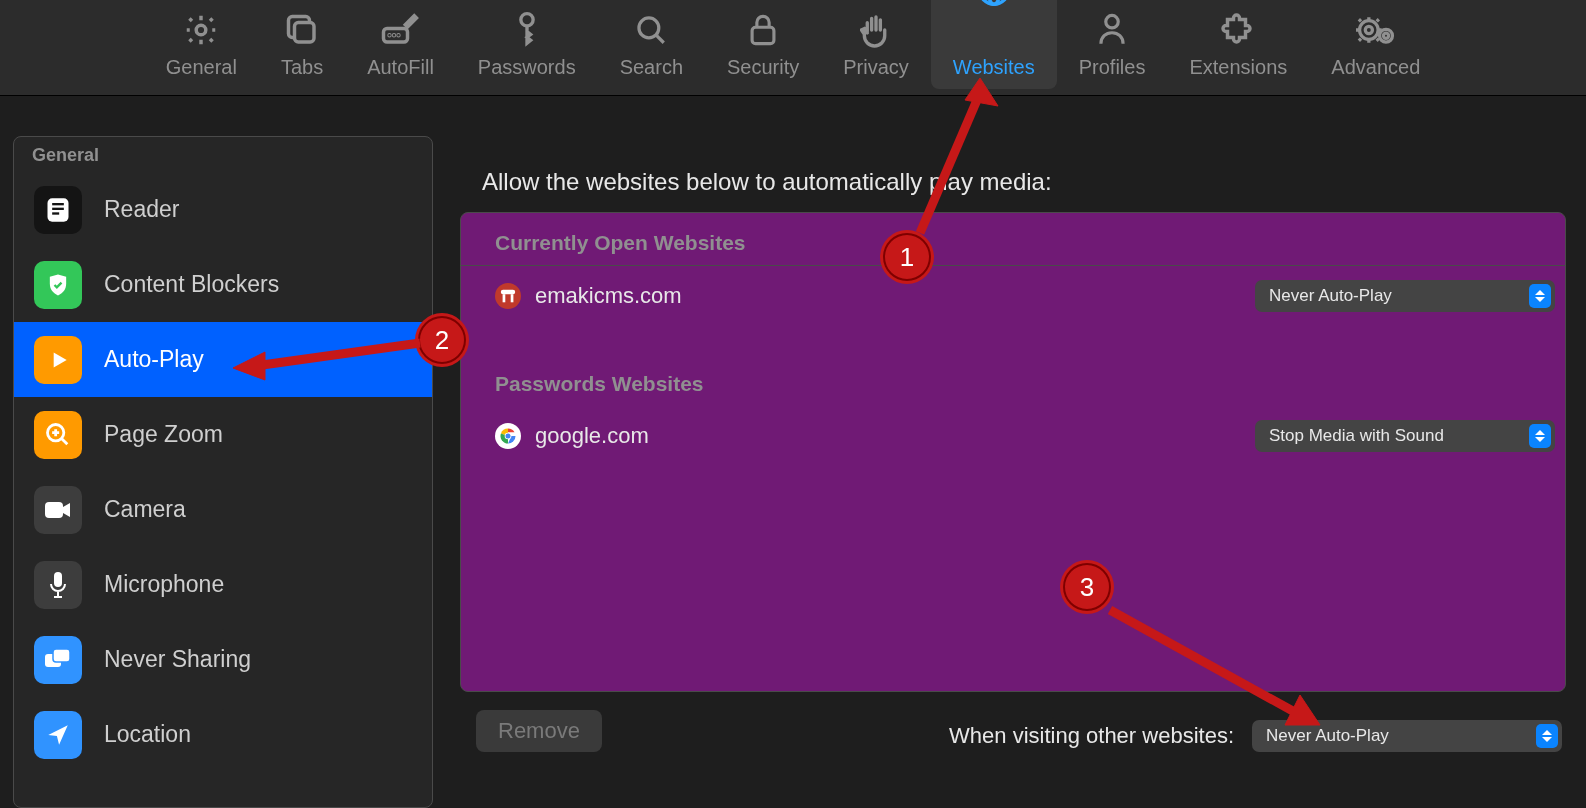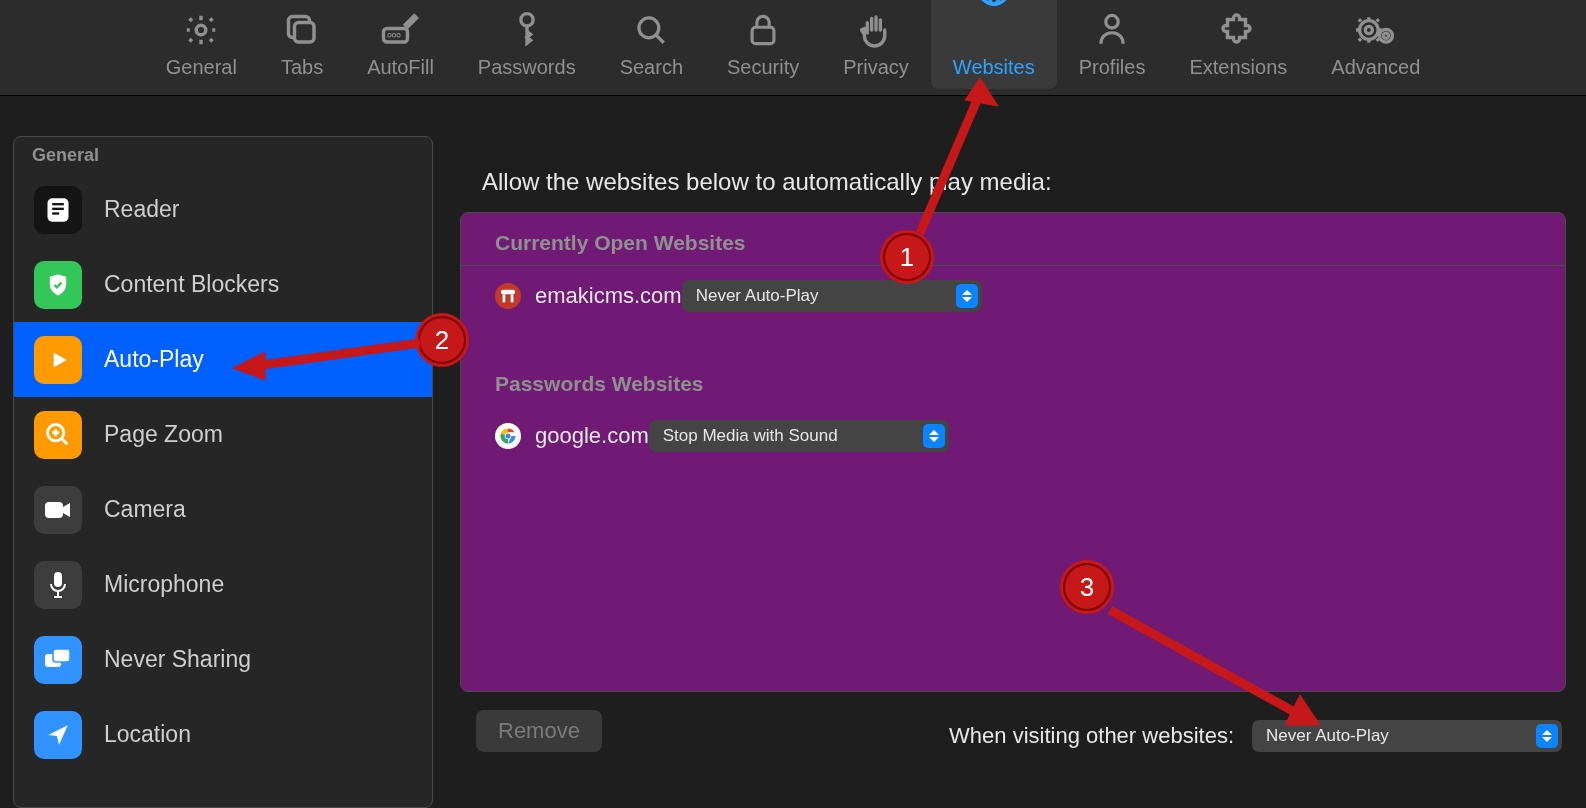--- a/index.html
+++ b/index.html
@@ -35,21 +35,21 @@
   .sb-item{display:flex;align-items:center;gap:22px;height:75px;padding:0 20px;}
   .sb-item.selected{background:var(--sel);}
   .sb-item.selected .sb-label{color:#fff;font-weight:500;}
   .sb-icon{width:48px;height:48px;border-radius:10px;display:flex;align-items:center;justify-content:center;flex-shrink:0;}
   .sb-label{font-size:23px;color:var(--text-light);}
   .main{position:absolute;left:460px;right:20px;top:40px;bottom:0;}
   .main-heading{font-size:24px;color:#e8e8e8;margin:32px 22px 16px;}
   .sites-box{border:1px solid #4a4a4a;border-radius:8px;height:480px;background:#701a75;margin:0 0 0 0;overflow:hidden;position:relative;}
   .section-hdr{font-size:21px;font-weight:600;color:var(--text-dim);padding:18px 34px 10px;}
   .section-hdr.first{border-bottom:1px solid #4a4a4a;}
-  .site-row{display:flex;align-items:center;padding:14px 10px 14px 34px;}
+  .site-row{display:flex;align-items:center;justify-content:space-between;padding:14px 10px 14px 34px;}
   .site-left{display:flex;align-items:center;gap:14px;}
   .favicon{width:26px;height:26px;border-radius:50%;display:flex;align-items:center;justify-content:center;flex-shrink:0;}
   .site-name{font-size:22px;color:#e8e8e8;}
   .select{background:#444;color:#e8e8e8;font-size:17px;padding:6px 40px 6px 14px;border-radius:7px;position:relative;min-width:170px;}
   .select.big{min-width:300px;}
   .stepper{position:absolute;right:4px;top:4px;bottom:4px;width:22px;background:var(--stepper);border-radius:5px;display:flex;flex-direction:column;align-items:center;justify-content:center;}
   .stepper::before,.stepper::after{content:"";border-left:5px solid transparent;border-right:5px solid transparent;}
   .stepper::before{border-bottom:5px solid #fff;margin-bottom:2px;}
   .stepper::after{border-top:5px solid #fff;}
   .bottom-row{display:flex;align-items:flex-end;justify-content:space-between;margin:18px 0 0 0;padding-right:4px;padding-left:16px;}

